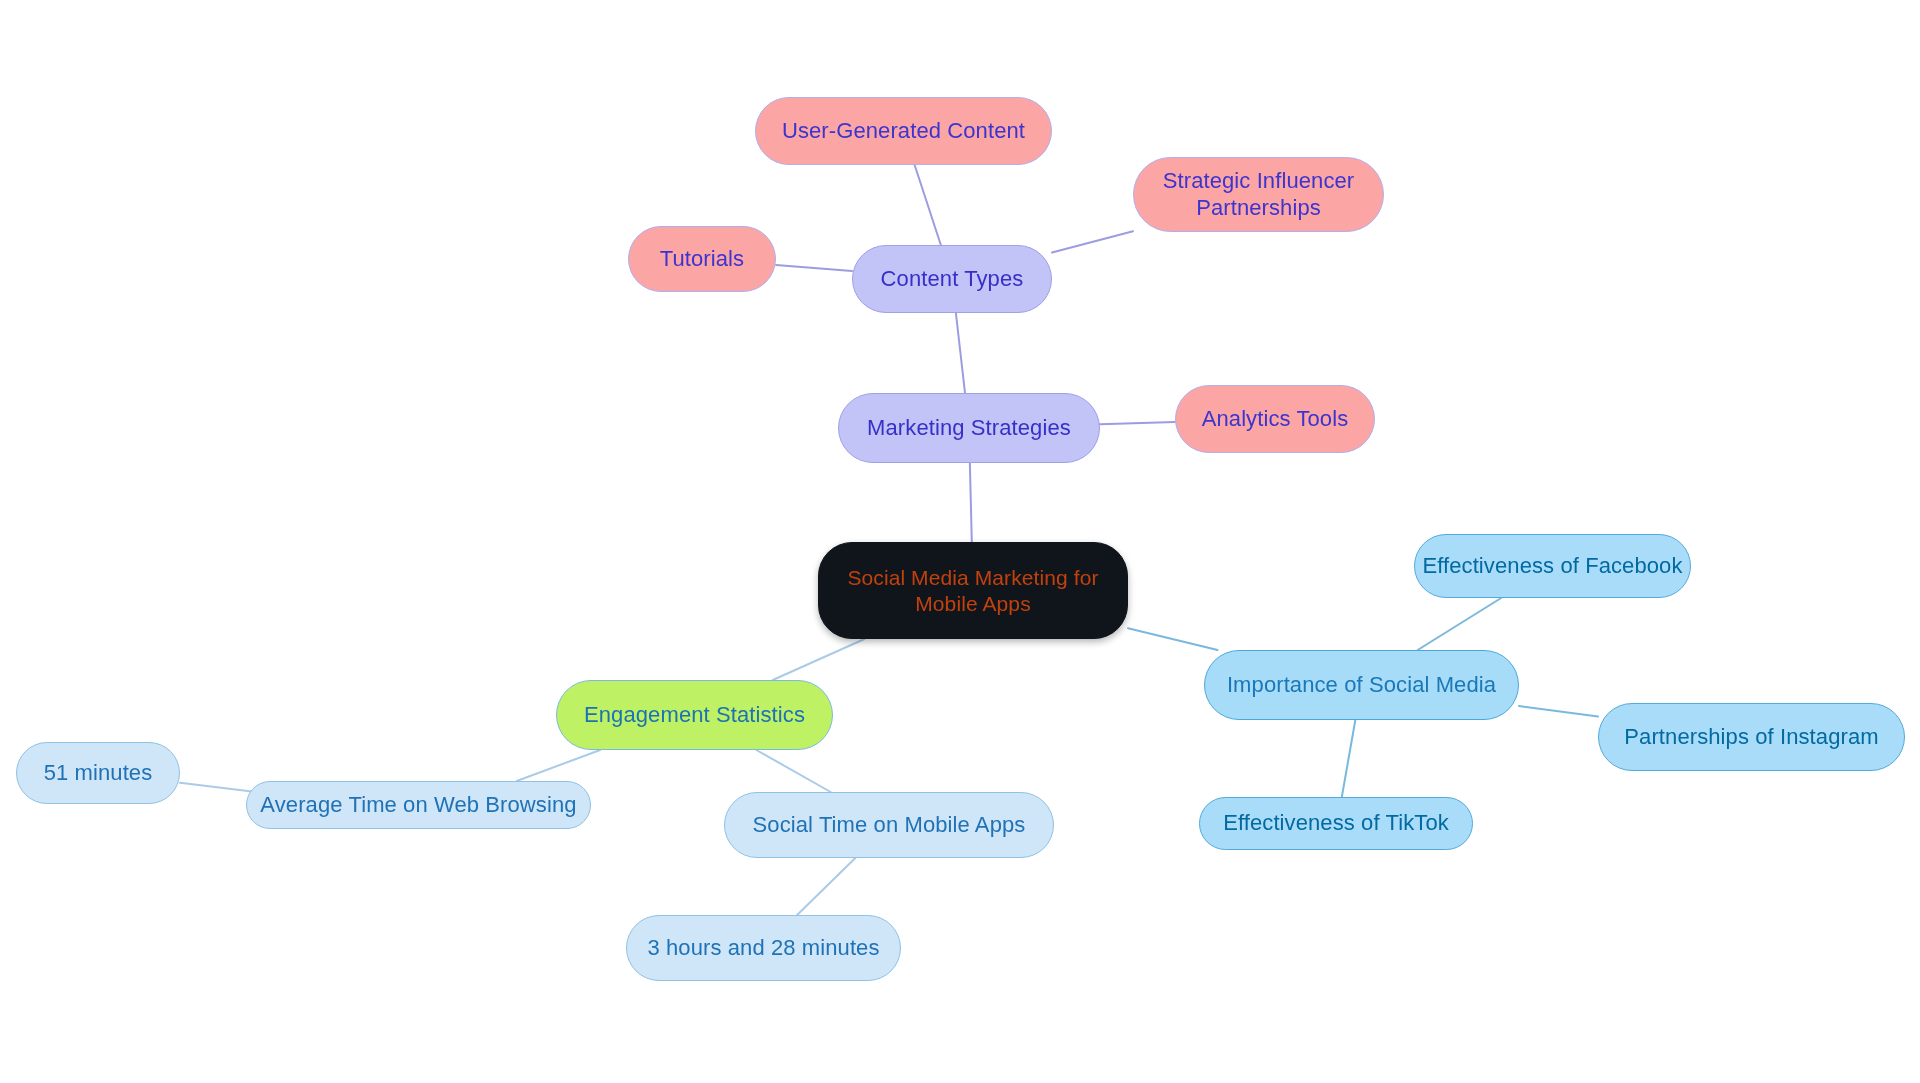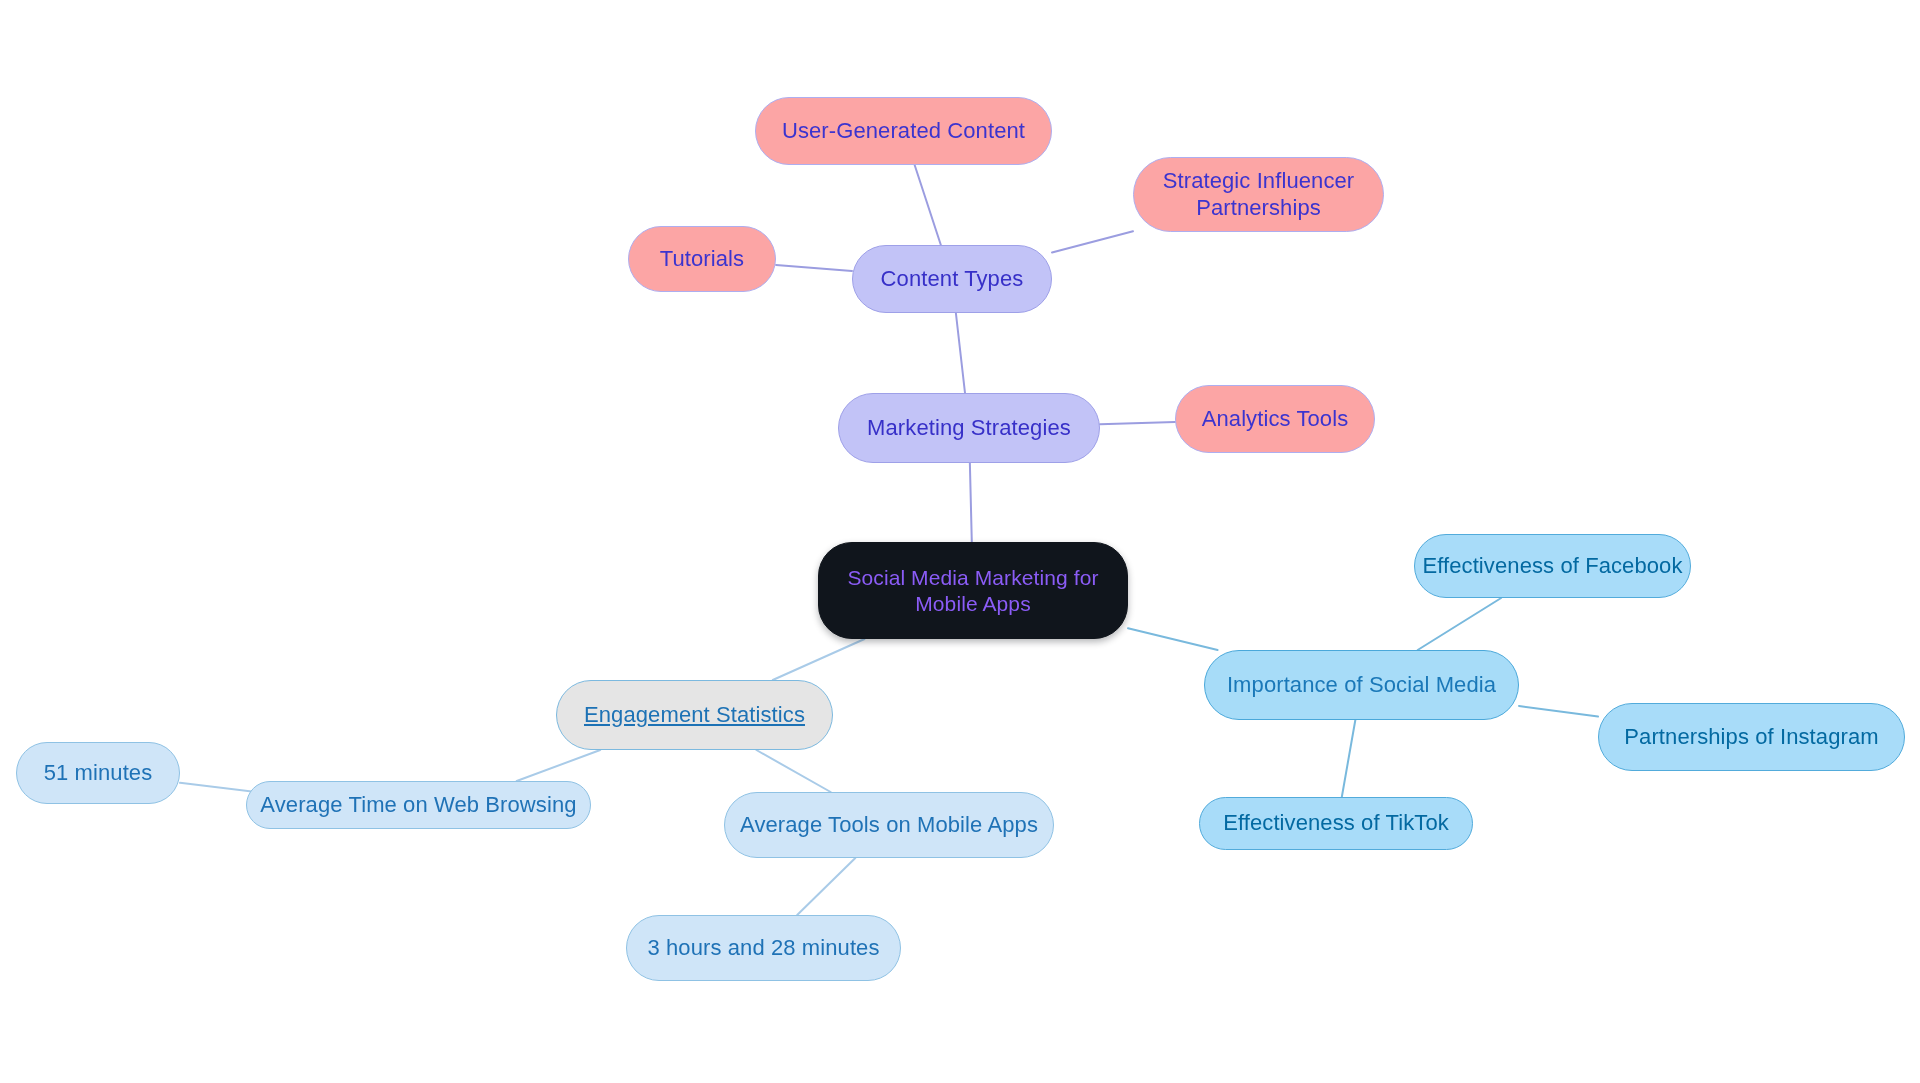--- a/index.html
+++ b/index.html
@@ -37,21 +37,21 @@
     border-radius: 40px;
     border-style: solid;
     border-width: 1px;
     line-height: 1.22;
     white-space: pre-line;
     letter-spacing: 0.1px;
   }
   .node-root {
     background: #10151c;
     border: 1px solid #10151c;
-    color: #8b5cf6;
+    color: #c2410c;
     font-size: 21px;
     border-radius: 34px;
     box-shadow: 0 3px 7px rgba(10,14,20,0.30);
   }
   .node-purple-branch {
     background: #c2c3f7;
     border-color: #9ea0e8;
     color: #3730c8;
     font-size: 22px;
   }
@@ -61,25 +61,24 @@
     color: #3b34cf;
     font-size: 22px;
   }
   .node-blue-branch {
     background: #a7dcf8;
     border-color: #4aa8da;
     color: #1a78b8;
     font-size: 22px;
   }
   .node-blue-branch-soft {
-    background: #e5e5e5;
+    background: #bef264;
     border-color: #7cb9df;
     color: #1d72b5;
     font-size: 22px;
-    text-decoration: underline;
   }
   .node-blue-leaf {
     background: #a8dcf9;
     border-color: #52abdb;
     color: #0369a1;
     font-size: 22px;
   }
   .node-blue-leaf-soft {
     background: #cfe5f8;
     border-color: #8fc2e4;
@@ -118,16 +117,16 @@
       <div class="node node-purple-leaf" style="left: 1133px; top: 157px; width: 251px; height: 75px;">Strategic Influencer
 Partnerships</div>
       <div class="node node-purple-leaf" style="left: 1175px; top: 385px; width: 200px; height: 68px;">Analytics Tools</div>
       <div class="node node-blue-branch" style="left: 1204px; top: 650px; width: 315px; height: 70px;">Importance of Social Media</div>
       <div class="node node-blue-leaf" style="left: 1414px; top: 534px; width: 277px; height: 64px;">Effectiveness of Facebook</div>
       <div class="node node-blue-leaf" style="left: 1598px; top: 703px; width: 307px; height: 68px;">Partnerships of Instagram</div>
       <div class="node node-blue-leaf" style="left: 1199px; top: 797px; width: 274px; height: 53px;">Effectiveness of TikTok</div>
       <div class="node node-blue-branch-soft" style="left: 556px; top: 680px; width: 277px; height: 70px;">Engagement Statistics</div>
       <div class="node node-blue-leaf-soft" style="left: 246px; top: 781px; width: 345px; height: 48px;">Average Time on Web Browsing</div>
       <div class="node node-blue-leaf-soft" style="left: 16px; top: 742px; width: 164px; height: 62px;">51 minutes</div>
-      <div class="node node-blue-leaf-soft" style="left: 724px; top: 792px; width: 330px; height: 66px;">Average Tools on Mobile Apps</div>
+      <div class="node node-blue-leaf-soft" style="left: 724px; top: 792px; width: 330px; height: 66px;">Social Time on Mobile Apps</div>
       <div class="node node-blue-leaf-soft" style="left: 626px; top: 915px; width: 275px; height: 66px;">3 hours and 28 minutes</div>
     </div>
 </div>
 
 </body></html>

